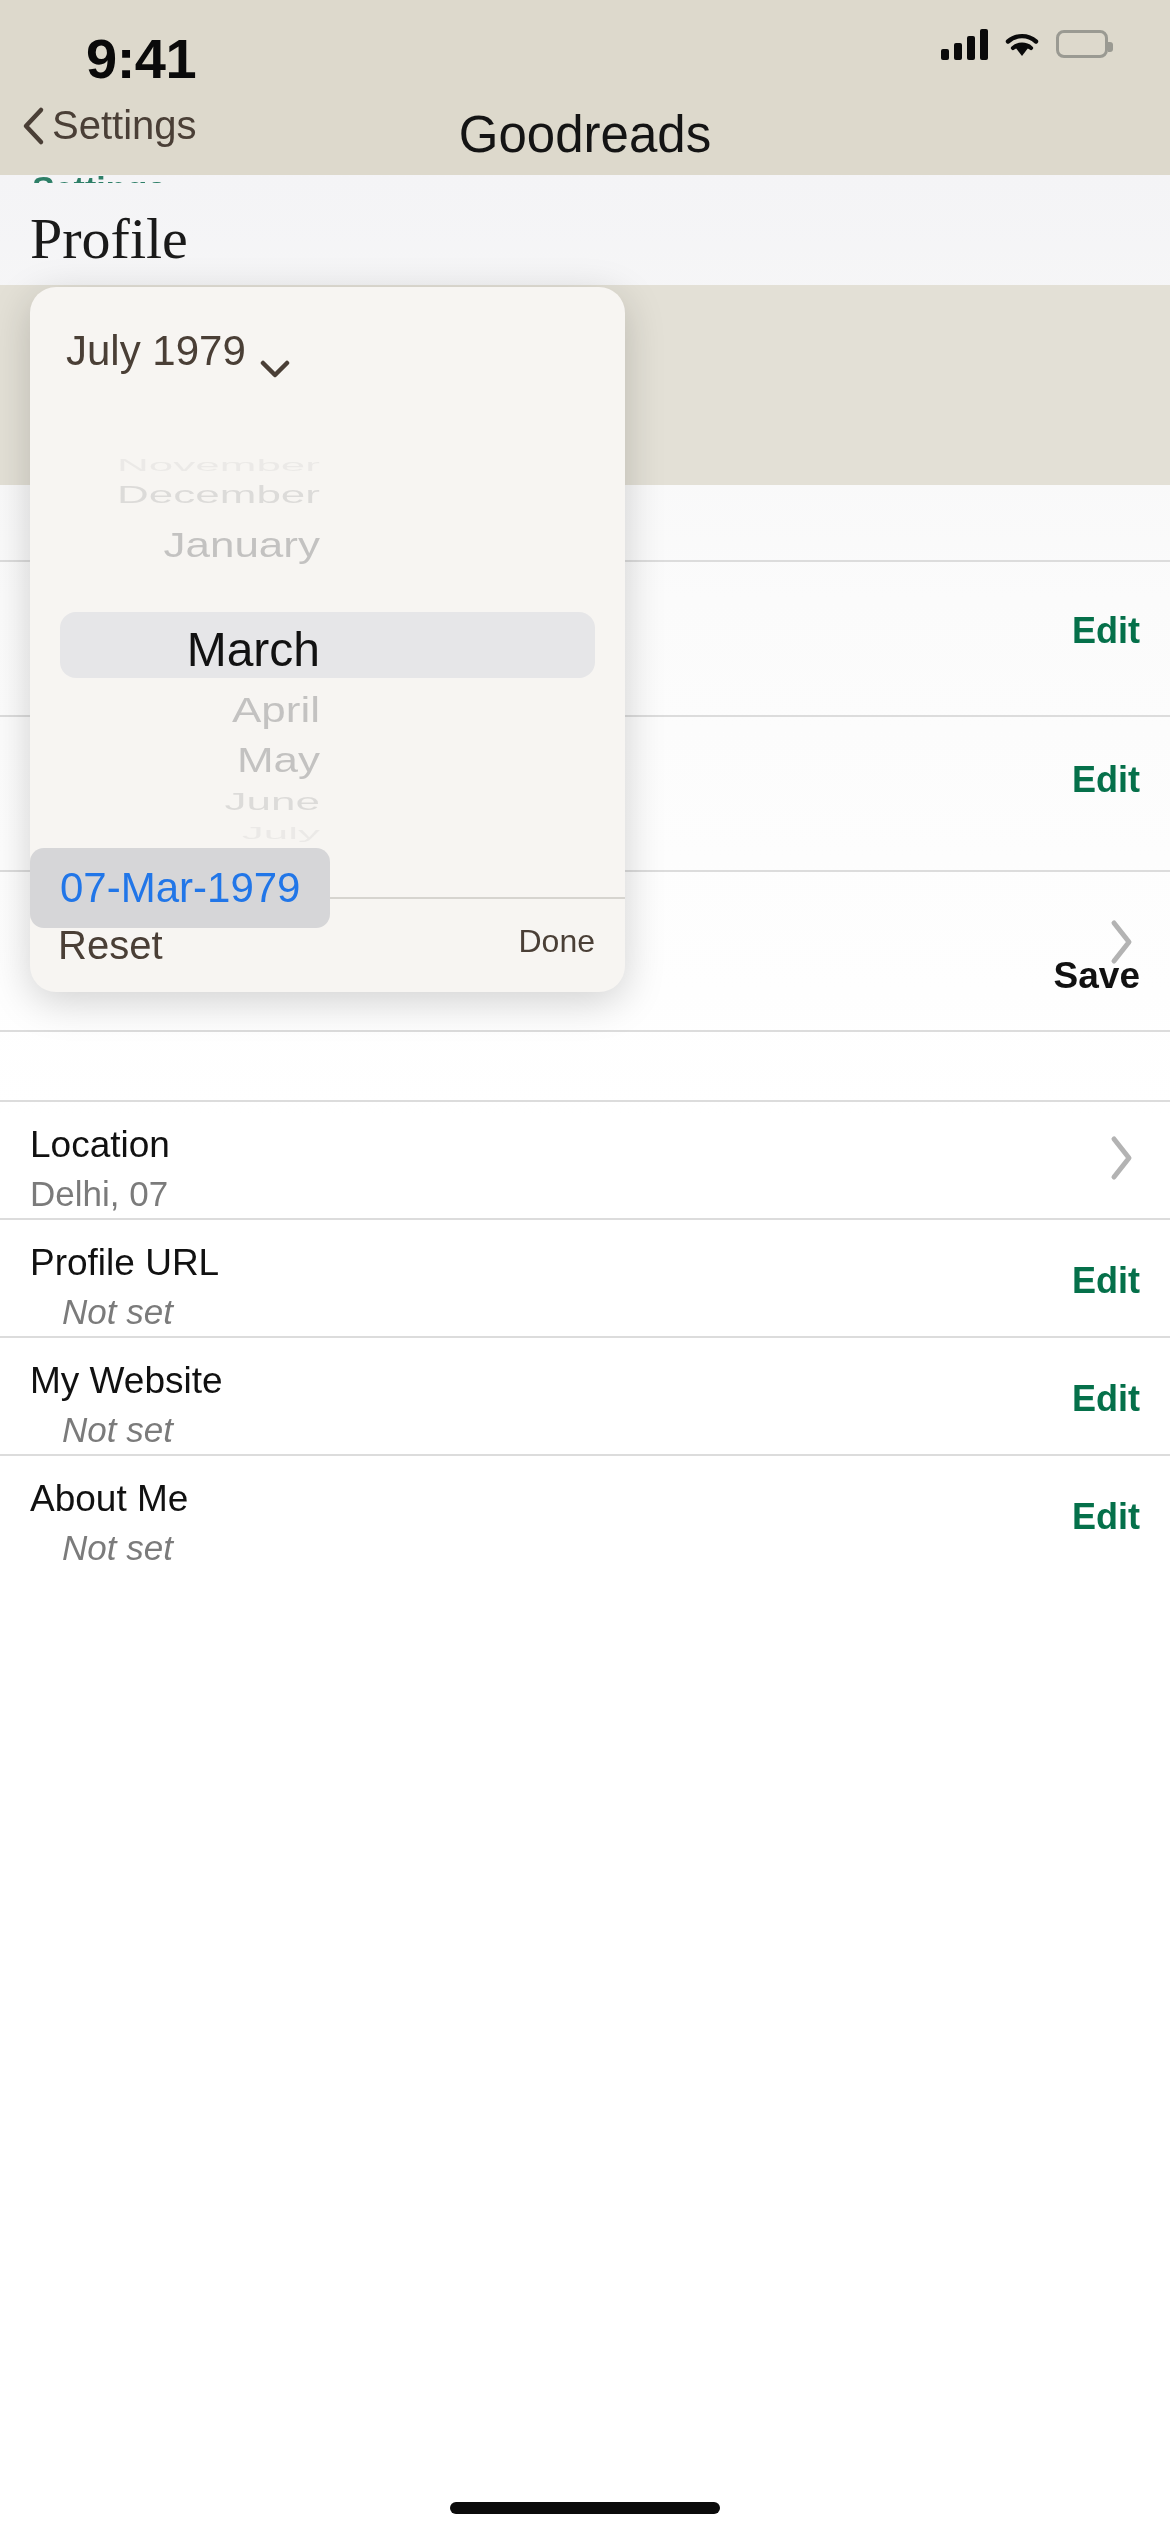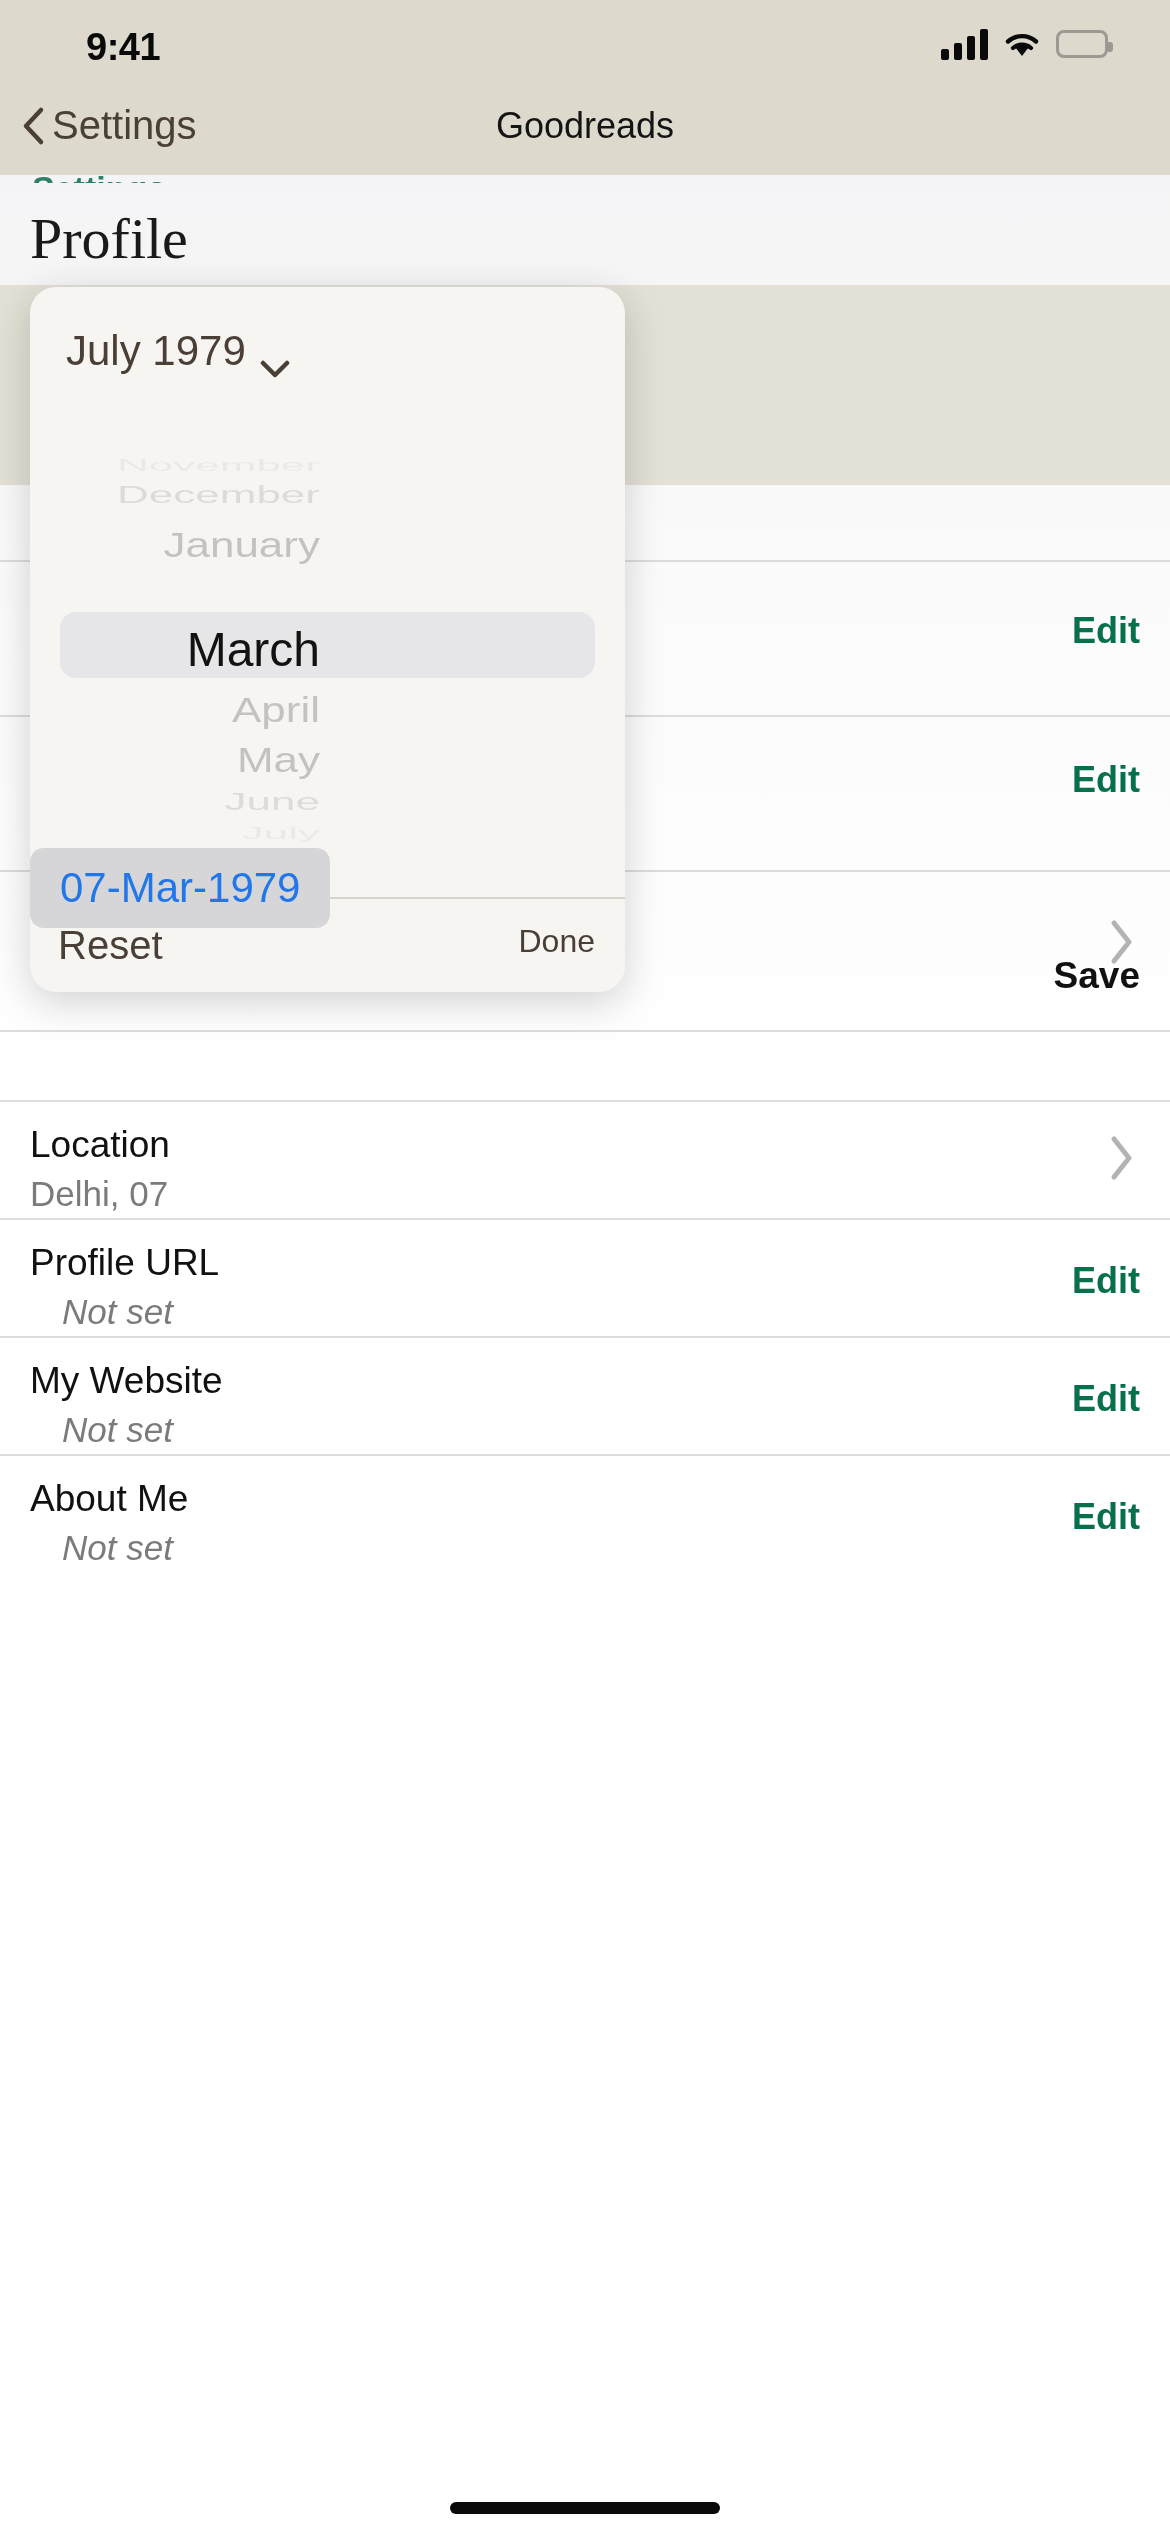--- a/index.html
+++ b/index.html
@@ -11,21 +11,21 @@
   }
   #screen { position: relative; width: 1170px; height: 2532px; background: #f7f7f7; }
 
   
   .statusbar {
     position: absolute; top: 0; left: 0; width: 1170px; height: 95px;
     background: #ddd9cc;
   }
   .status-time {
     position: absolute; left: 86px; top: 26px;
-    font-size: 38px; font-weight: 700; color: #0a0a0a;
+    font-size: 56px; font-weight: 700; color: #0a0a0a;
     letter-spacing: -0.5px;
   }
   .status-right {
     position: absolute; right: 62px; top: 28px;
     display: flex; align-items: center; gap: 14px;
   }
   .sig { display: flex; align-items: flex-end; gap: 5px; height: 32px; }
   .sig i { display: block; width: 8px; background: #0a0a0a; border-radius: 2px; }
   .sig i:nth-child(1) { height: 11px; }
   .sig i:nth-child(2) { height: 17px; }
@@ -49,21 +49,21 @@
     background: #ddd9cc;
   }
   .nav-back {
     position: absolute; left: 20px; top: 8px;
     display: flex; align-items: center; gap: 6px; cursor: pointer;
   }
   .nav-back .chev { width: 26px; height: 40px; }
   .nav-back .lbl { font-size: 40px; color: #4a3f36; }
   .nav-title {
     position: absolute; left: 0; top: 10px; width: 1170px;
-    text-align: center; font-size: 36px; color: #141414;
+    text-align: center; font-size: 51px; color: #141414;
   }
 
   
   .content {
     position: absolute; top: 175px; left: 0; width: 1170px; height: 2357px;
     background: linear-gradient(180deg,#f4f4f6 0%, #f6f6f7 6%, #fbfbfb 18%, #ffffff 40%);
     overflow: hidden;
   }
   .clipped-top {
     position: absolute; left: 32px; top: -6px;

